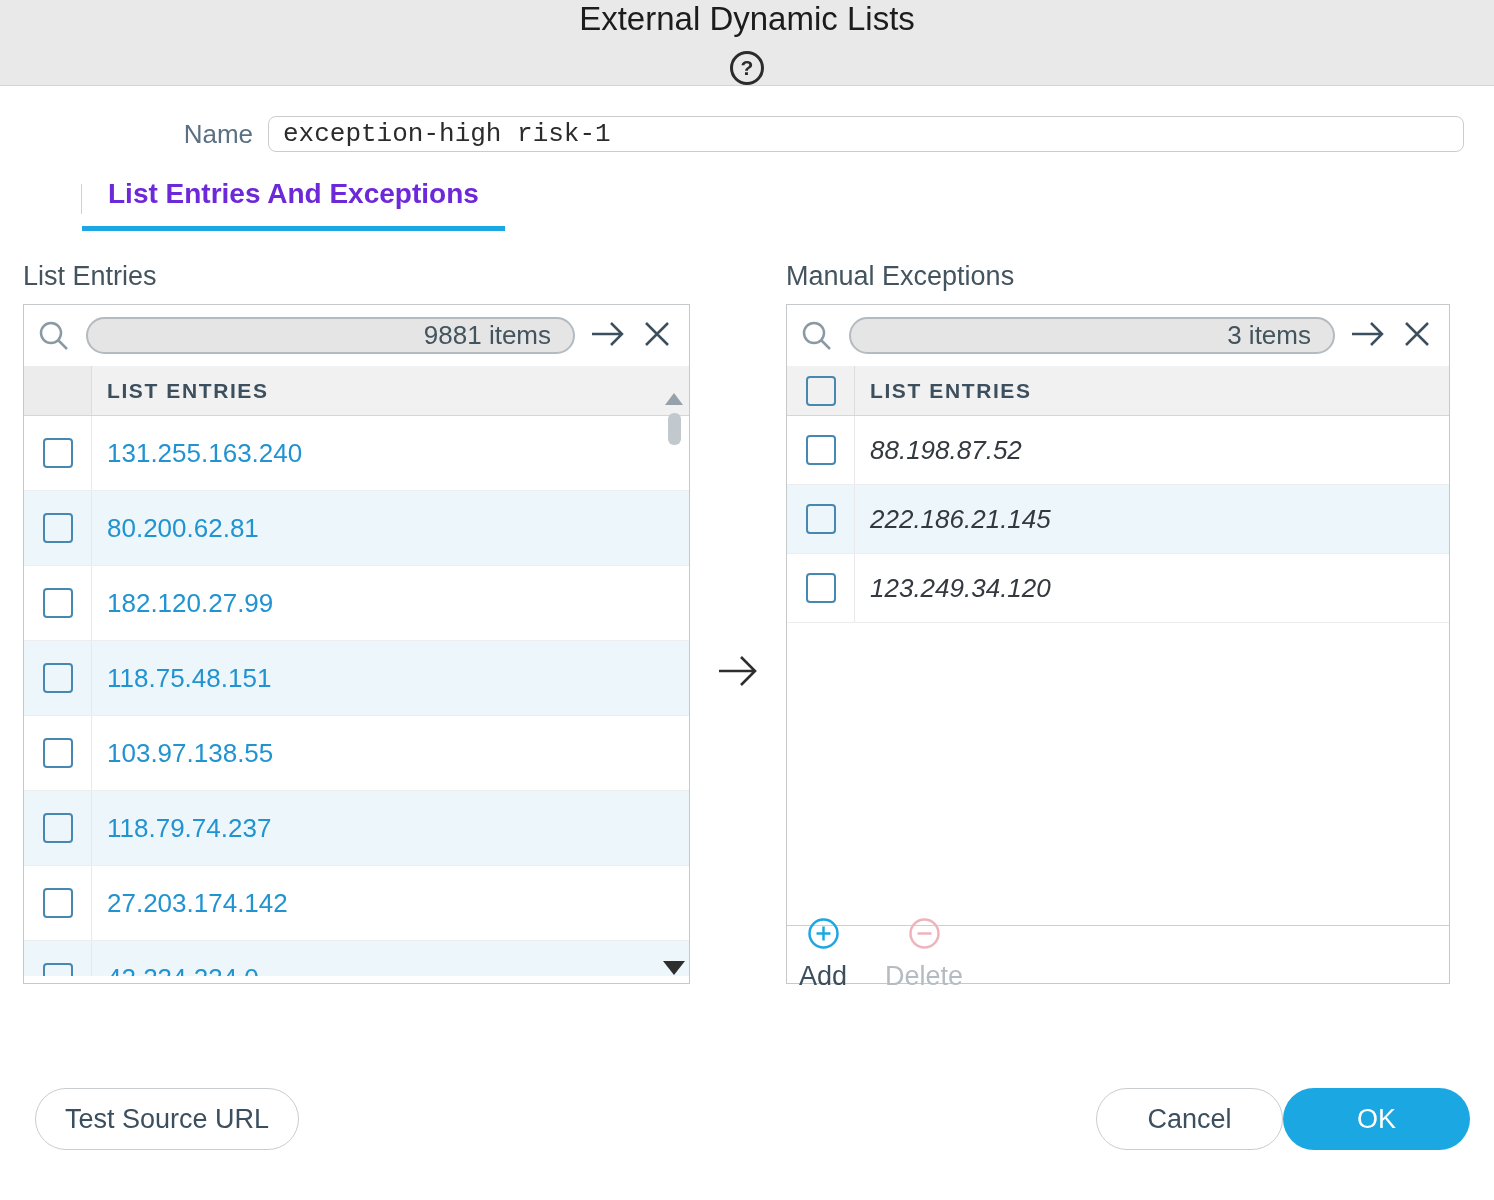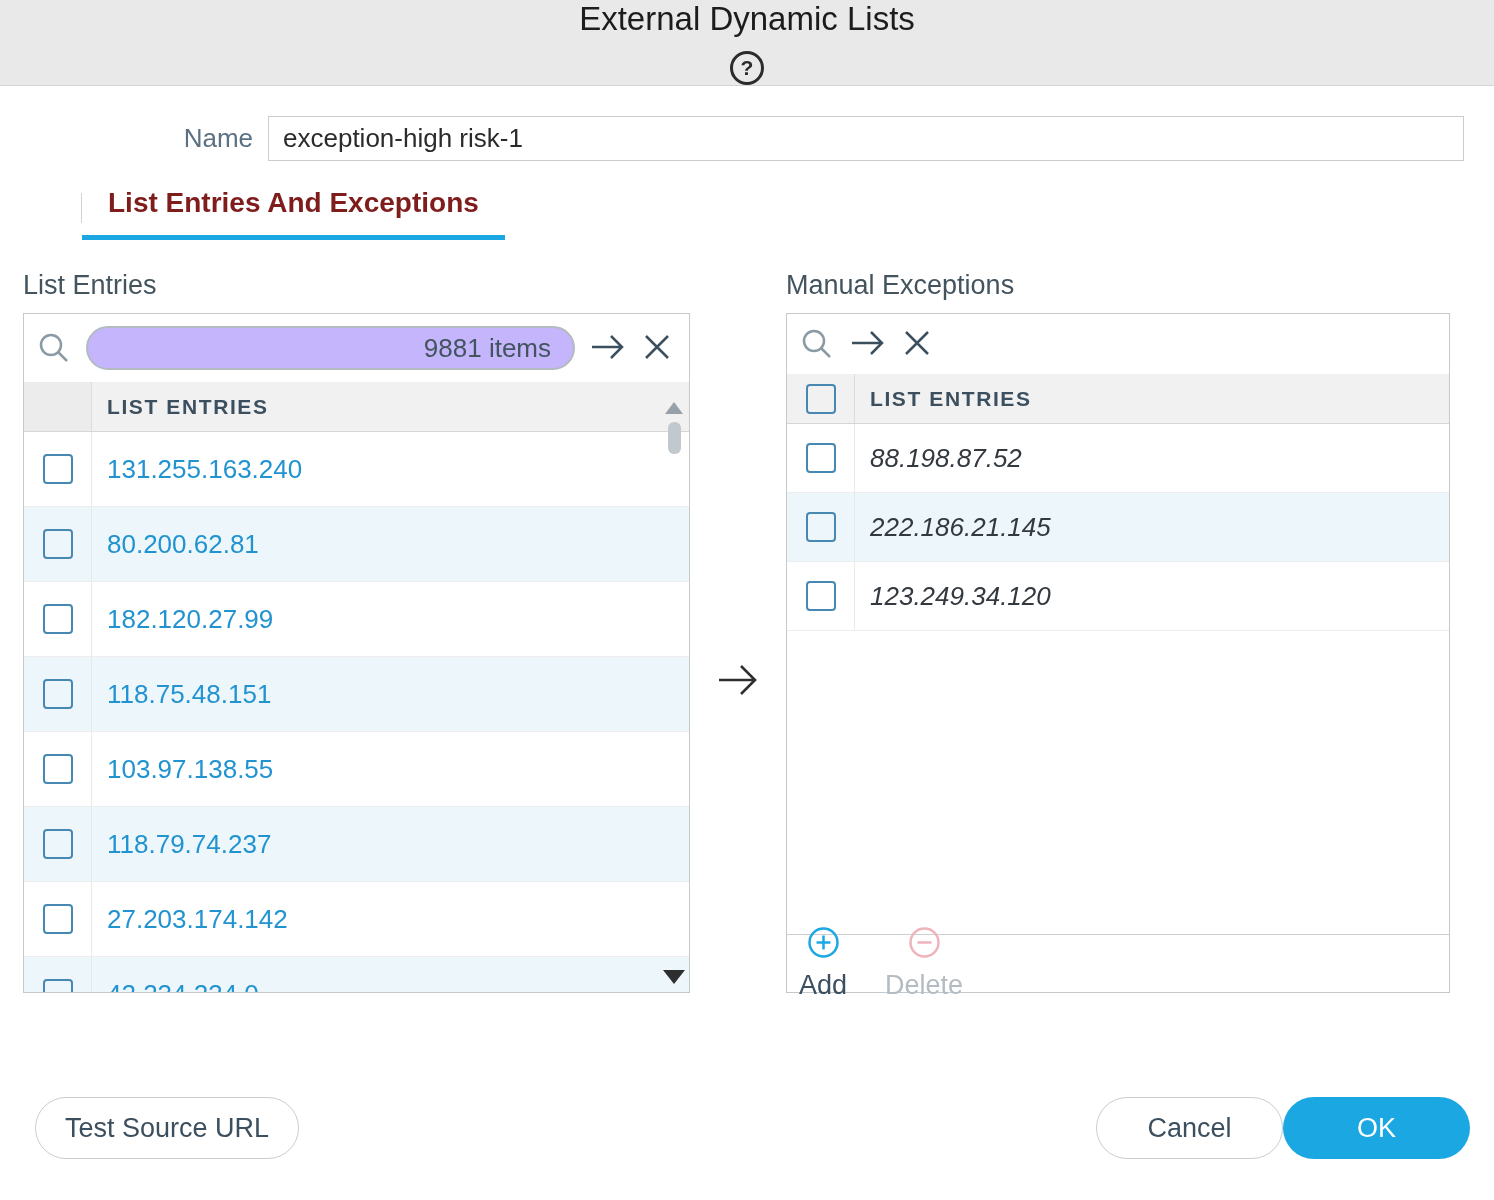--- a/index.html
+++ b/index.html
@@ -8,40 +8,40 @@
   body { font-family:"Liberation Sans", sans-serif; background:#fff; color:#2b2b2b; overflow:hidden; }
 
   
   .header { height:86px; background:#e9e9e9; border-bottom:1px solid #d5d5d5; display:flex; align-items:center; padding:0 30px;flex-direction:column; }
   .header-title { flex:1; font-size:33px; font-weight:500; color:#1c1c1c; }
   .help-circle { width:34px; height:34px; border:3px solid #2b2b2b; border-radius:50%; display:flex; align-items:center; justify-content:center; font-size:21px; font-weight:700; color:#2b2b2b; cursor:pointer; }
 
   
   .name-row { display:flex; align-items:center; margin:30px 30px 0 0; }
   .name-label { width:268px; text-align:right; padding-right:15px; font-size:26px; color:#5b7083; }
-  .name-input { flex:1; height:45px; border:1px solid #c9cdd0; border-radius:0; font-size:26px; padding:0 14px; color:#2b2b2b; font-family:Liberation Sans, sans-serif; outline:none; }
+  .name-input { flex:1; height:36px; border:1px solid #c9cdd0; border-radius:8px; font-size:26px; padding:0 14px; color:#2b2b2b; font-family:Liberation Mono, monospace; outline:none; }
 
   
   .tabs { display:flex; align-items:flex-end; margin-top:26px; padding-left:48px; }
   .tab-inactive { font-size:28px; color:#7d8d9a; padding-bottom:21px; cursor:pointer; }
   .tab-sep { width:1px; height:30px; background:#ccd2d6; margin:0 0 17px 33px; }
-  .tab-active { font-size:28px; font-weight:700; color:#7f1d1d; padding:0 26px 16px 26px; border-bottom:5px solid #1ba8e2; cursor:pointer;text-align:right; }
+  .tab-active { font-size:28px; font-weight:700; color:#6d28d9; padding:0 26px 16px 26px; border-bottom:5px solid #1ba8e2; cursor:pointer;text-align:right; }
 
   
   .panels { display:flex; align-items:flex-start; padding:0 44px 0 23px; margin-top:30px; }
   .panel-wrap-left { width:667px; }
   .panel-wrap-right { flex:1; }
   .panel-title { font-size:27px; color:#43545f; margin-bottom:12px; }
   .panel { border:1px solid #c6c9cc; height:680px; display:flex; flex-direction:column; position:relative; background:#fff; }
   .between { width:96px; height:720px; display:flex; align-items:center; justify-content:center; }
   .between svg { margin-top:100px; }
 
   
   .search-row { display:flex; align-items:center; gap:14px; padding:12px 16px 12px 12px; }
-  .pill { flex:1; height:44px; border:2px solid #b3bac0; border-radius:25px; display:flex; align-items:center; padding:0 22px; background:#c4b5fd; min-width:0; }
+  .pill { flex:1; height:37px; border:2px solid #b3bac0; border-radius:25px; display:flex; align-items:center; padding:0 22px; background:#e5e5e5; min-width:0; }
   .pill-input { flex:1; border:none; outline:none; font-size:25px; font-family:inherit; background:transparent; min-width:0; }
   .pill-count { font-size:26px; color:#43545f; white-space:nowrap; }
   .icon-btn { background:none; border:none; cursor:pointer; display:flex; align-items:center; padding:0; }
 
   
   .thead { display:flex; align-items:stretch; background:#f1f1f1; border-bottom:1px solid #d6d6d6; height:50px; flex:0 0 auto; }
   .th-check { width:68px; background:#ececec; border-right:1px solid #dcdcdc; display:flex; align-items:center; justify-content:center; }
   .th-label { display:flex; align-items:center; padding-left:15px; font-size:21px; font-weight:700; letter-spacing:1.6px; color:#3c4f5e; }
   .tbody { flex:1; overflow:hidden; display:flex; flex-direction:column; }
   .row { display:flex; align-items:center; height:75px; border-bottom:1px solid #ededed; background:#fff; flex:0 0 auto; }
@@ -201,20 +201,24 @@
   <div class="panel-wrap-right">
     <div class="panel-title">Manual Exceptions</div>
     <div class="panel">
       <div class="search-row">
         <span class="icon-btn">
           <svg width="36" height="36" viewBox="0 0 36 36">
               <circle cx="15" cy="15" r="10" fill="none" stroke="#8a9aa5" stroke-width="2.5"></circle>
               <line x1="22.5" y1="22.5" x2="31" y2="31" stroke="#8a9aa5" stroke-width="2.5"></line>
             </svg>
         </span>
+        <div class="pill">
+          <input class="pill-input" type="text" style="">
+          <span class="pill-count">3 items</span>
+        </div>
         <button class="icon-btn">
           <span>
             <svg width="38" height="32" viewBox="0 0 38 32">
                 <path d="M3 16 H33 M22 5 L33 16 L22 27" fill="none" stroke="#3c4f5e" stroke-width="2.5"></path>
               </svg>
           </span>
         </button>
         <button class="icon-btn">
           <span>
             <svg width="32" height="32" viewBox="0 0 32 32">

